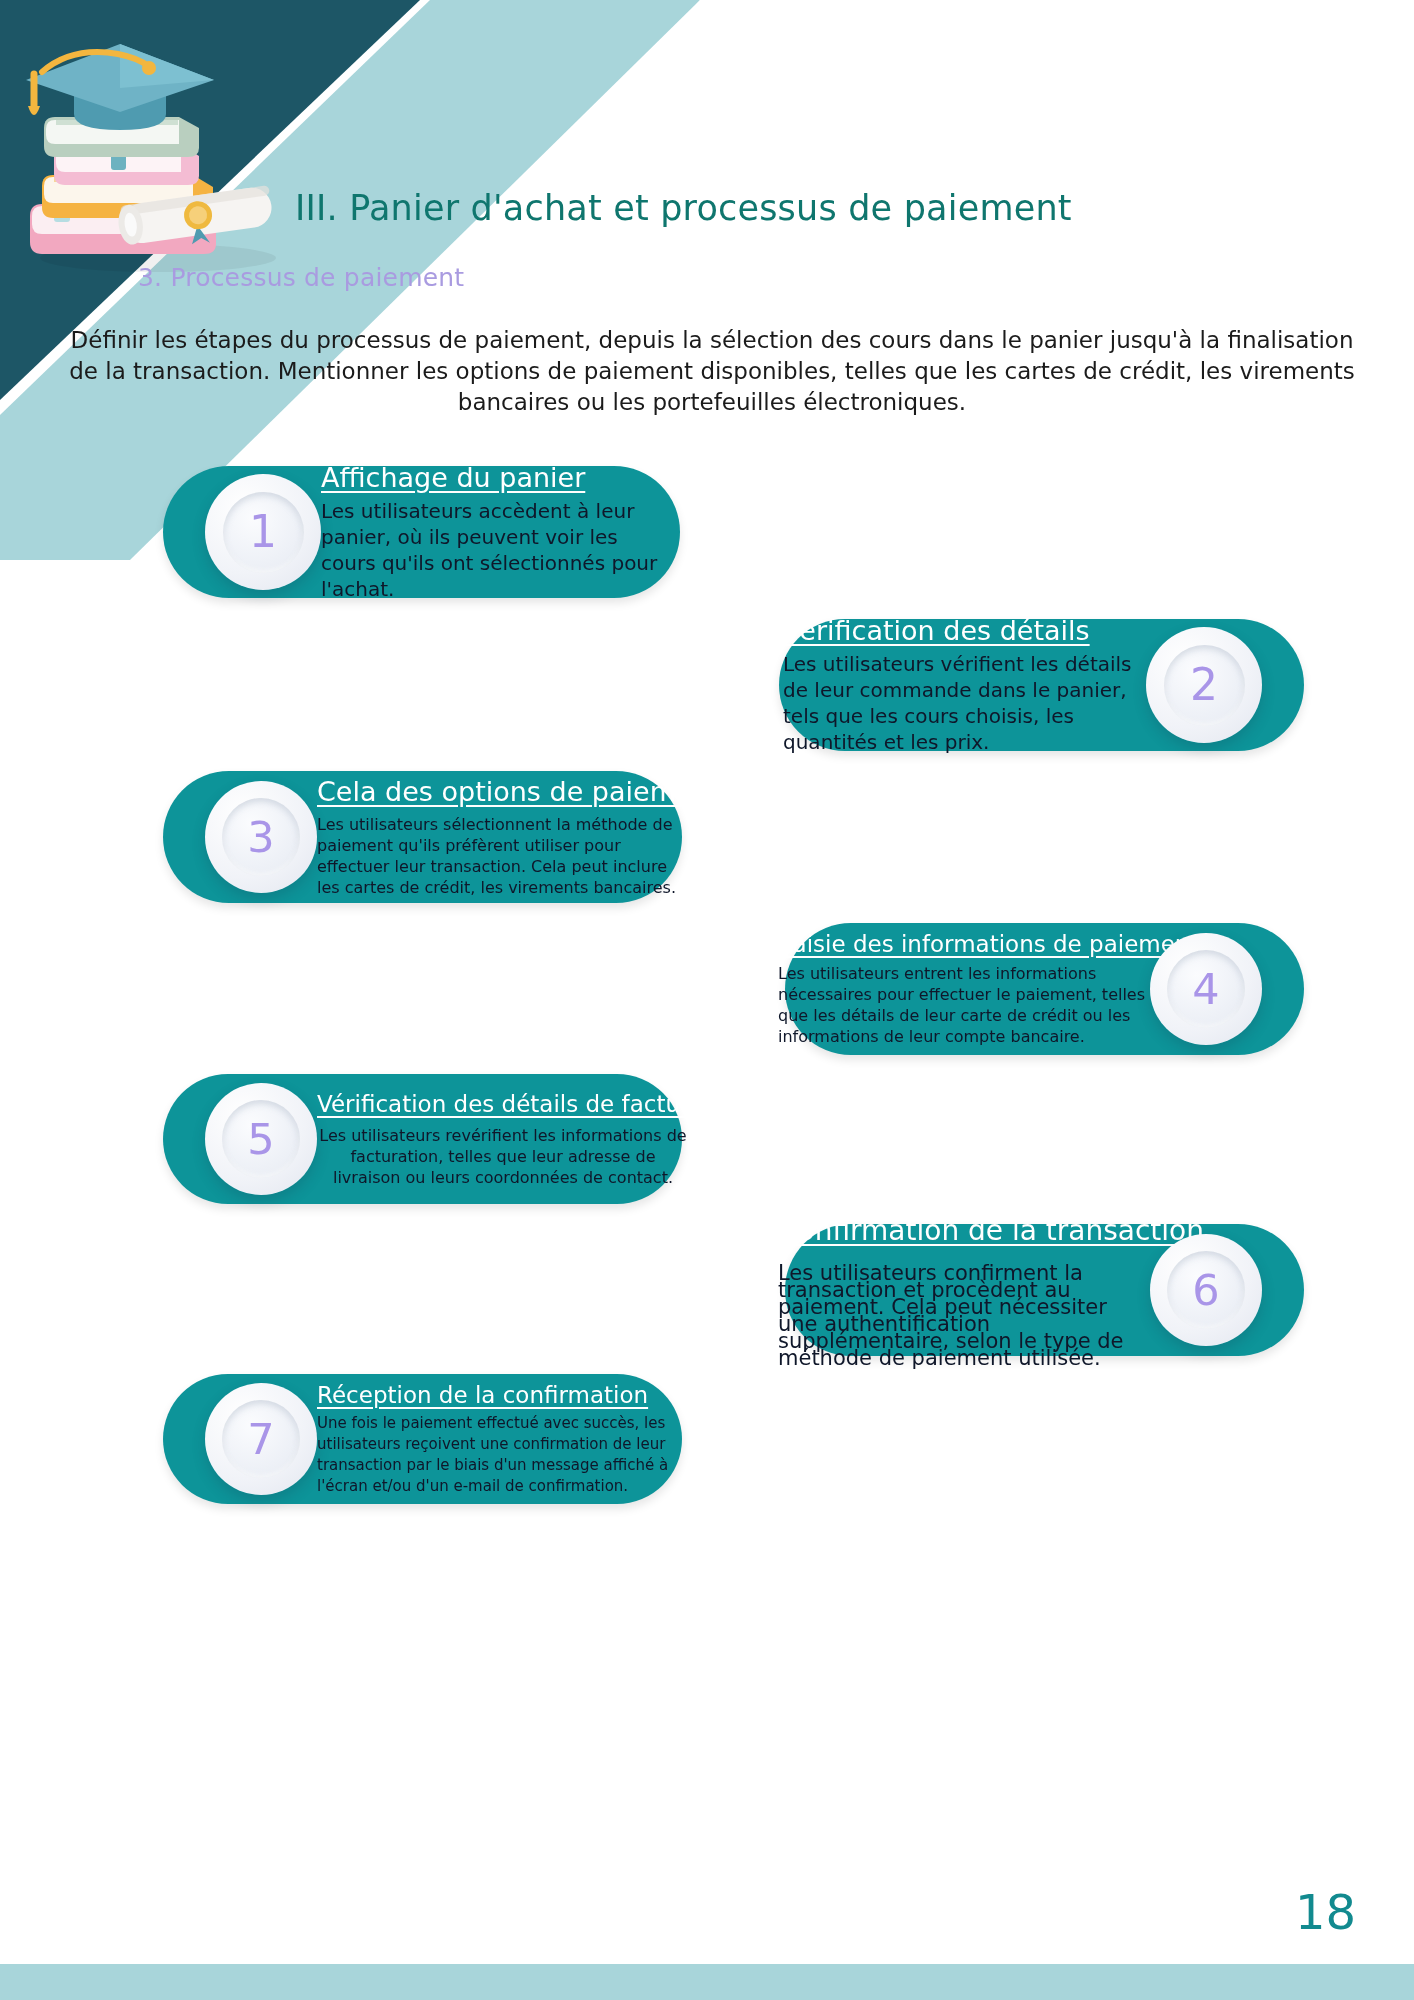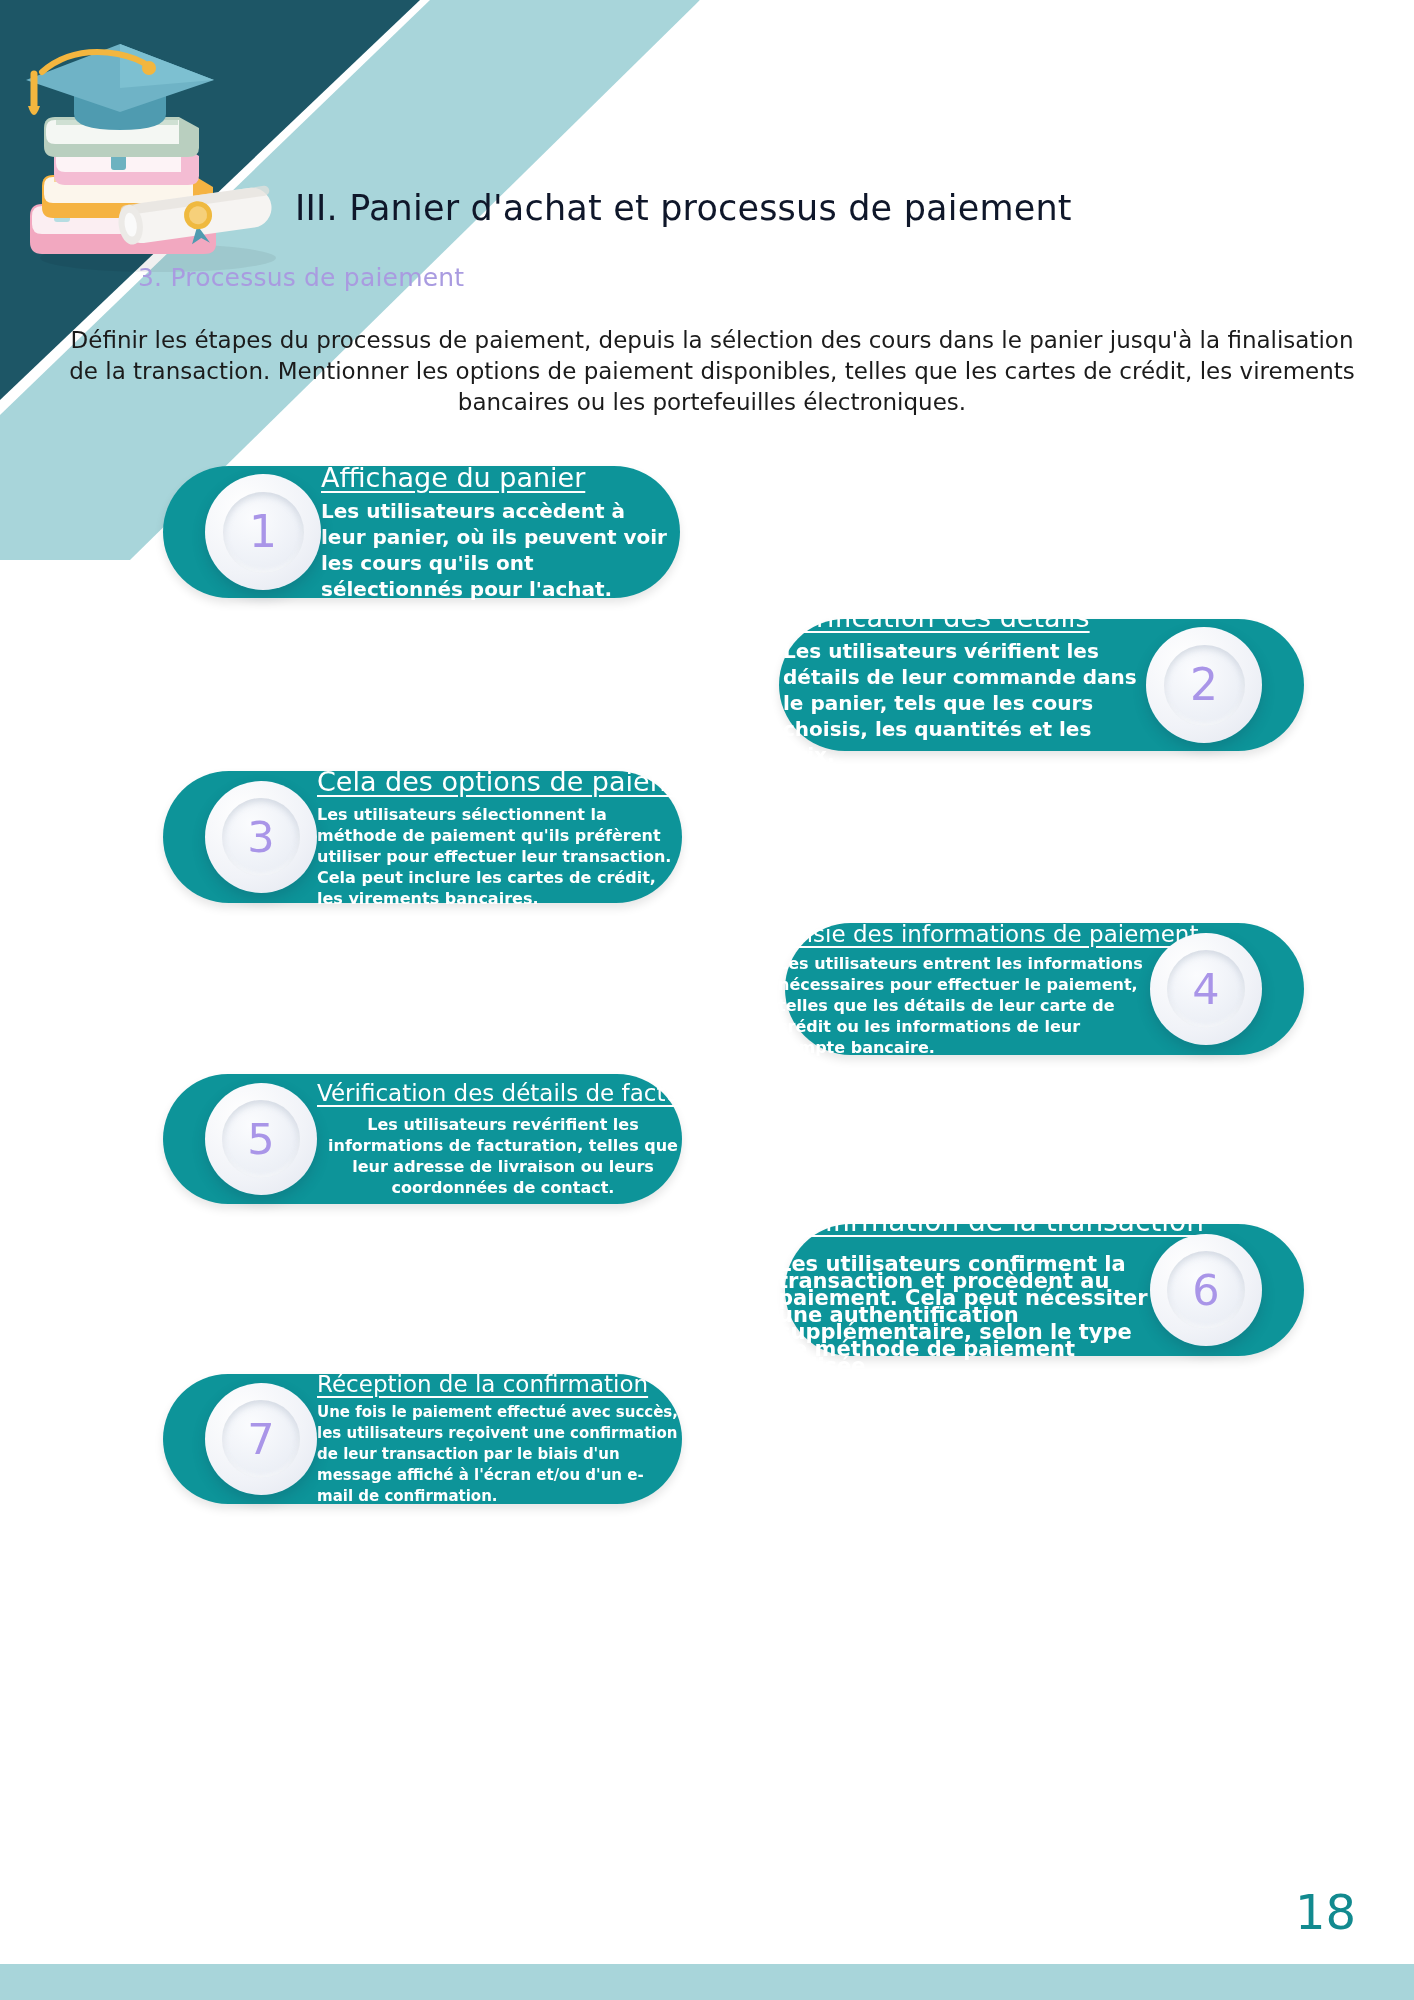--- a/index.html
+++ b/index.html
@@ -27,21 +27,21 @@
     background:#ffffff;
     clip-path: polygon(700px 0, 760px 0, 760px 620px, 190px 620px);
   }
 
   
   .illus { position:absolute; left:8px; top:20px; width:300px; height:260px; }
 
   
   .doc-title {
     position:absolute; left:295px; top:188px; width:900px;
-    font-size:35px; color:#0f172a; letter-spacing:.2px;
+    font-size:35px; color:#0f766e; letter-spacing:.2px;
     font-family:"DejaVu Sans", sans-serif; white-space:nowrap;
   }
   .doc-subtitle {
     position:absolute; left:138px; top:263px;
     font-size:25px; color:#a99be0; letter-spacing:.2px;
   }
   .intro {
     position:absolute; left:57px; top:325px; width:1310px;
     text-align:center; font-size:23px; line-height:31px; color:#1b1b1b;
   }
@@ -57,21 +57,21 @@
   }
   .pill-left  { left:163px; }
   .pill-right { right:110px; }
 
   .txt { color:#ffffff; }
   .txt h3 {
     font-weight:400; color:#ffffff; text-decoration:underline;
     text-underline-offset:4px; white-space:nowrap;
     font-family:"DejaVu Sans", sans-serif;
   }
-  .txt p { color:#ffffff; font-weight:700; }
+  .txt p { color:#0f172a; font-weight:400; }
 
   
   .badge {
     position:relative; flex:none;
     display:flex; align-items:center; justify-content:center;
     border-radius:50%;
     background: radial-gradient(circle at 34% 30%, #ffffff 0%, #f1f3f8 58%, #e2e6ef 100%);
     box-shadow: 0 6px 14px rgba(20,40,60,0.18);
   }
   .badge .inner {

